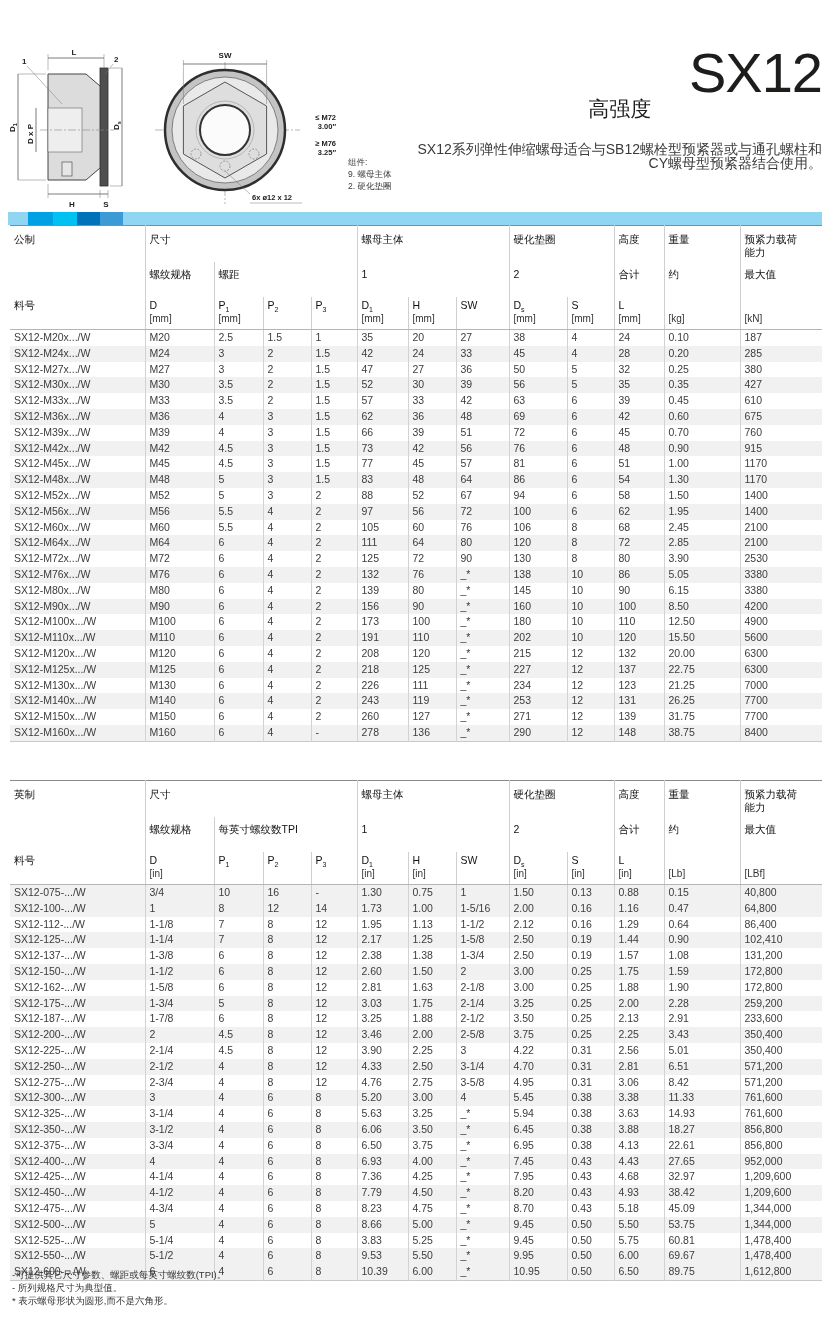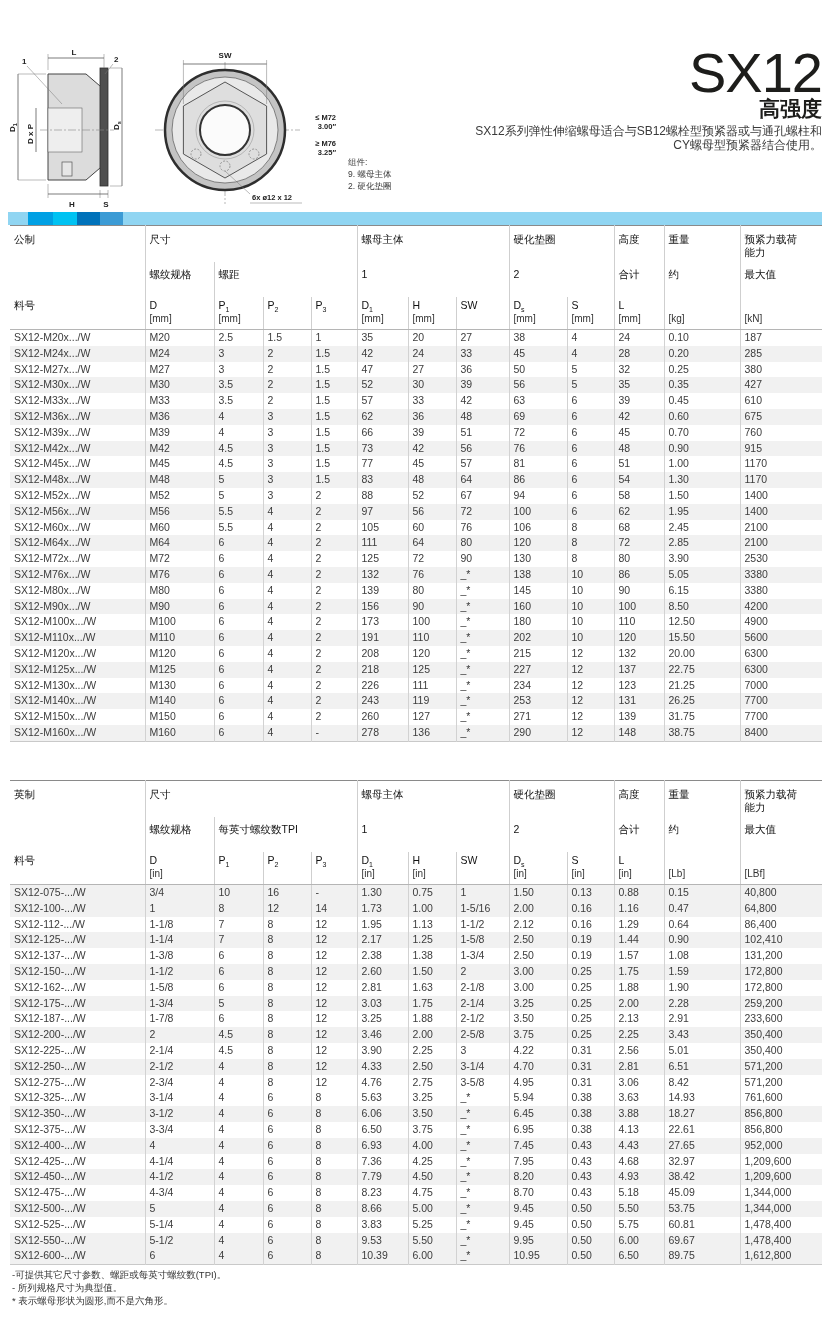--- a/index.html
+++ b/index.html
@@ -6,22 +6,22 @@
   body{width:830px;height:1318px;position:relative;overflow:hidden;
        font-family:"Liberation Sans","DejaVu Sans",sans-serif;color:#333;}
 
   
   .hero{position:relative;width:830px;height:212px;}
   .xsec-svg{position:absolute;left:10px;top:44px;}
   .front-svg{position:absolute;left:150px;top:44px;}
   .legend{position:absolute;left:348px;top:120px;font-size:8.5px;line-height:12px;color:#3a3a3a;margin-top:36px;}
   .title-block{position:absolute;right:8px;top:50px;text-align:right;color:#1d1d1b;}
   .title-series{font-size:56px;line-height:46px;letter-spacing:-1px;}
-  .title-sub{font-size:21px;line-height:26px;font-weight:700;}
-  .title-desc{margin-top:2px;font-size:12px;line-height:14px;color:#3a3a3a;}
+  .title-sub{font-size:21px;line-height:26px;font-weight:400;text-align:center;}
+  .title-desc{margin-top:20px;font-size:14px;line-height:14px;color:#3a3a3a;}
 
   .dim-text{font-size:8px;fill:#222;font-weight:bold;}
   .dim-line{stroke:#444;stroke-width:0.7;}
   .thin{stroke:#777;stroke-width:0.5;}
   .cl{stroke:#888;stroke-width:0.6;stroke-dasharray:8 2 2 2;}
 
   
   .band{position:absolute;left:8px;top:212px;width:814px;height:13px;background:#90D5F2;}
   .band .seg{position:absolute;top:0;height:13px;}
 
@@ -911,20 +911,35 @@
           <td>12</td>
           <td>4.76</td>
           <td>2.75</td>
           <td>3-5/8</td>
           <td>4.95</td>
           <td>0.31</td>
           <td>3.06</td>
           <td>8.42</td>
           <td>571,200</td>
         </tr>
+        <tr class="stripe">
+          <td>SX12-300-.../W</td>
+          <td>3</td>
+          <td>4</td>
+          <td>6</td>
+          <td>8</td>
+          <td>5.20</td>
+          <td>3.00</td>
+          <td>4</td>
+          <td>5.45</td>
+          <td>0.38</td>
+          <td>3.38</td>
+          <td>11.33</td>
+          <td>761,600</td>
+        </tr>
         <tr>
           <td>SX12-325-.../W</td>
           <td>3-1/4</td>
           <td>4</td>
           <td>6</td>
           <td>8</td>
           <td>5.63</td>
           <td>3.25</td>
           <td>_*</td>
           <td>5.94</td>

